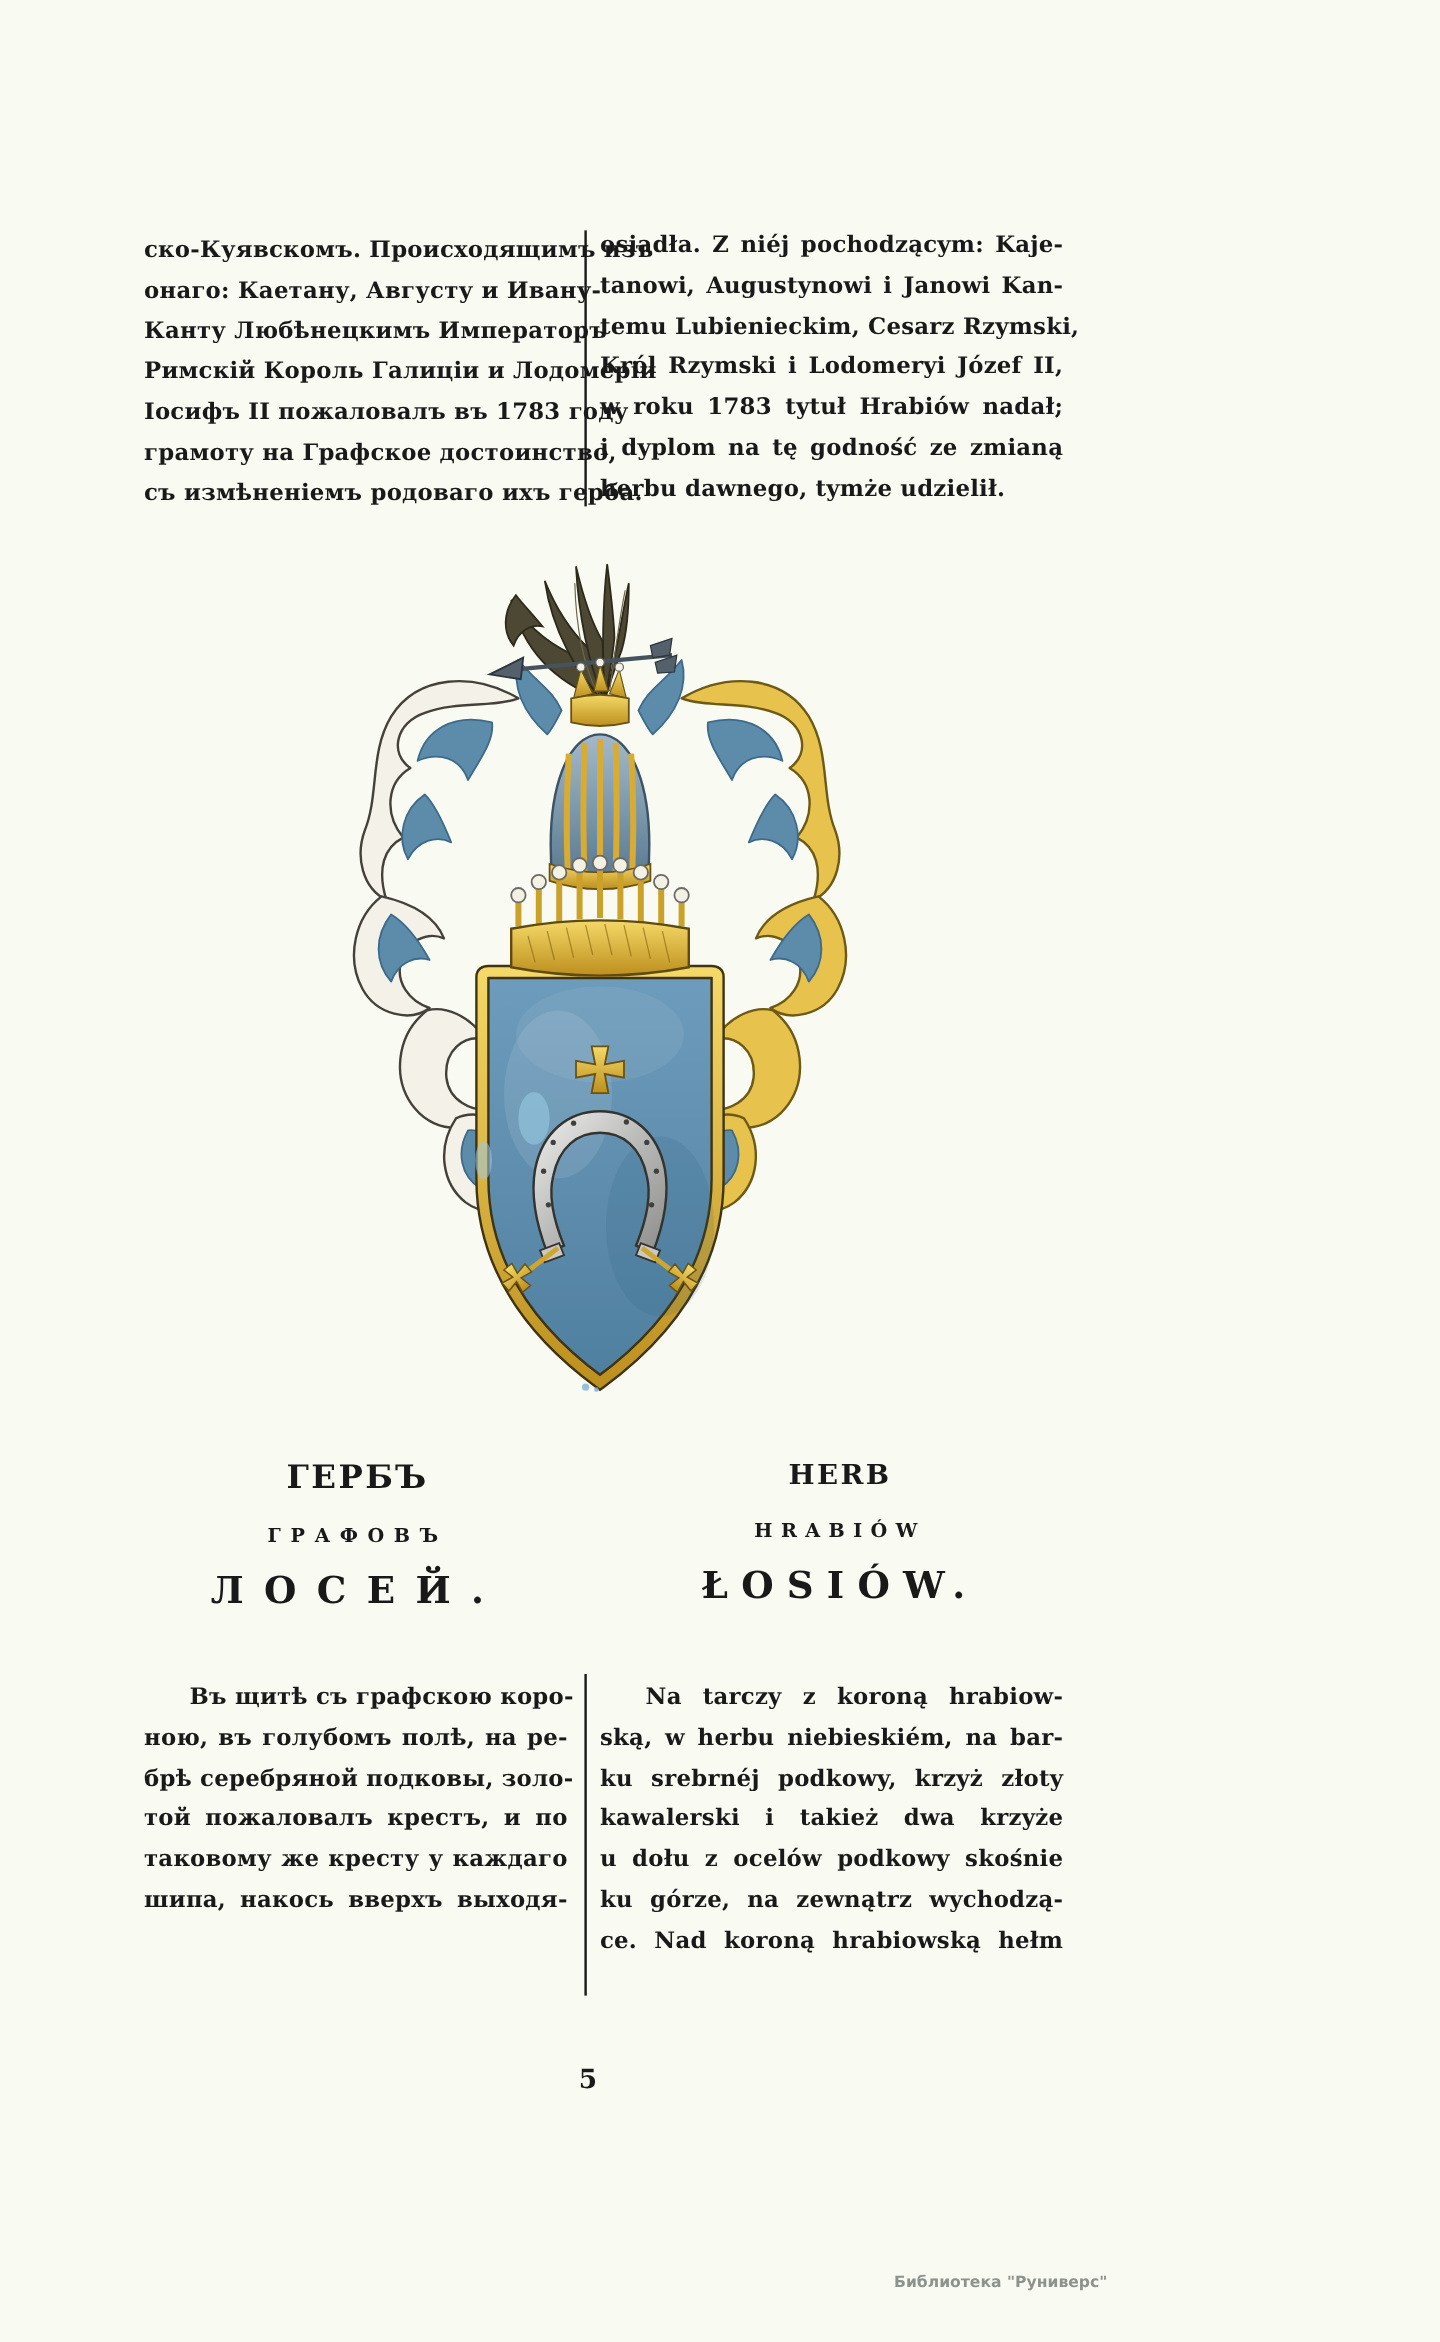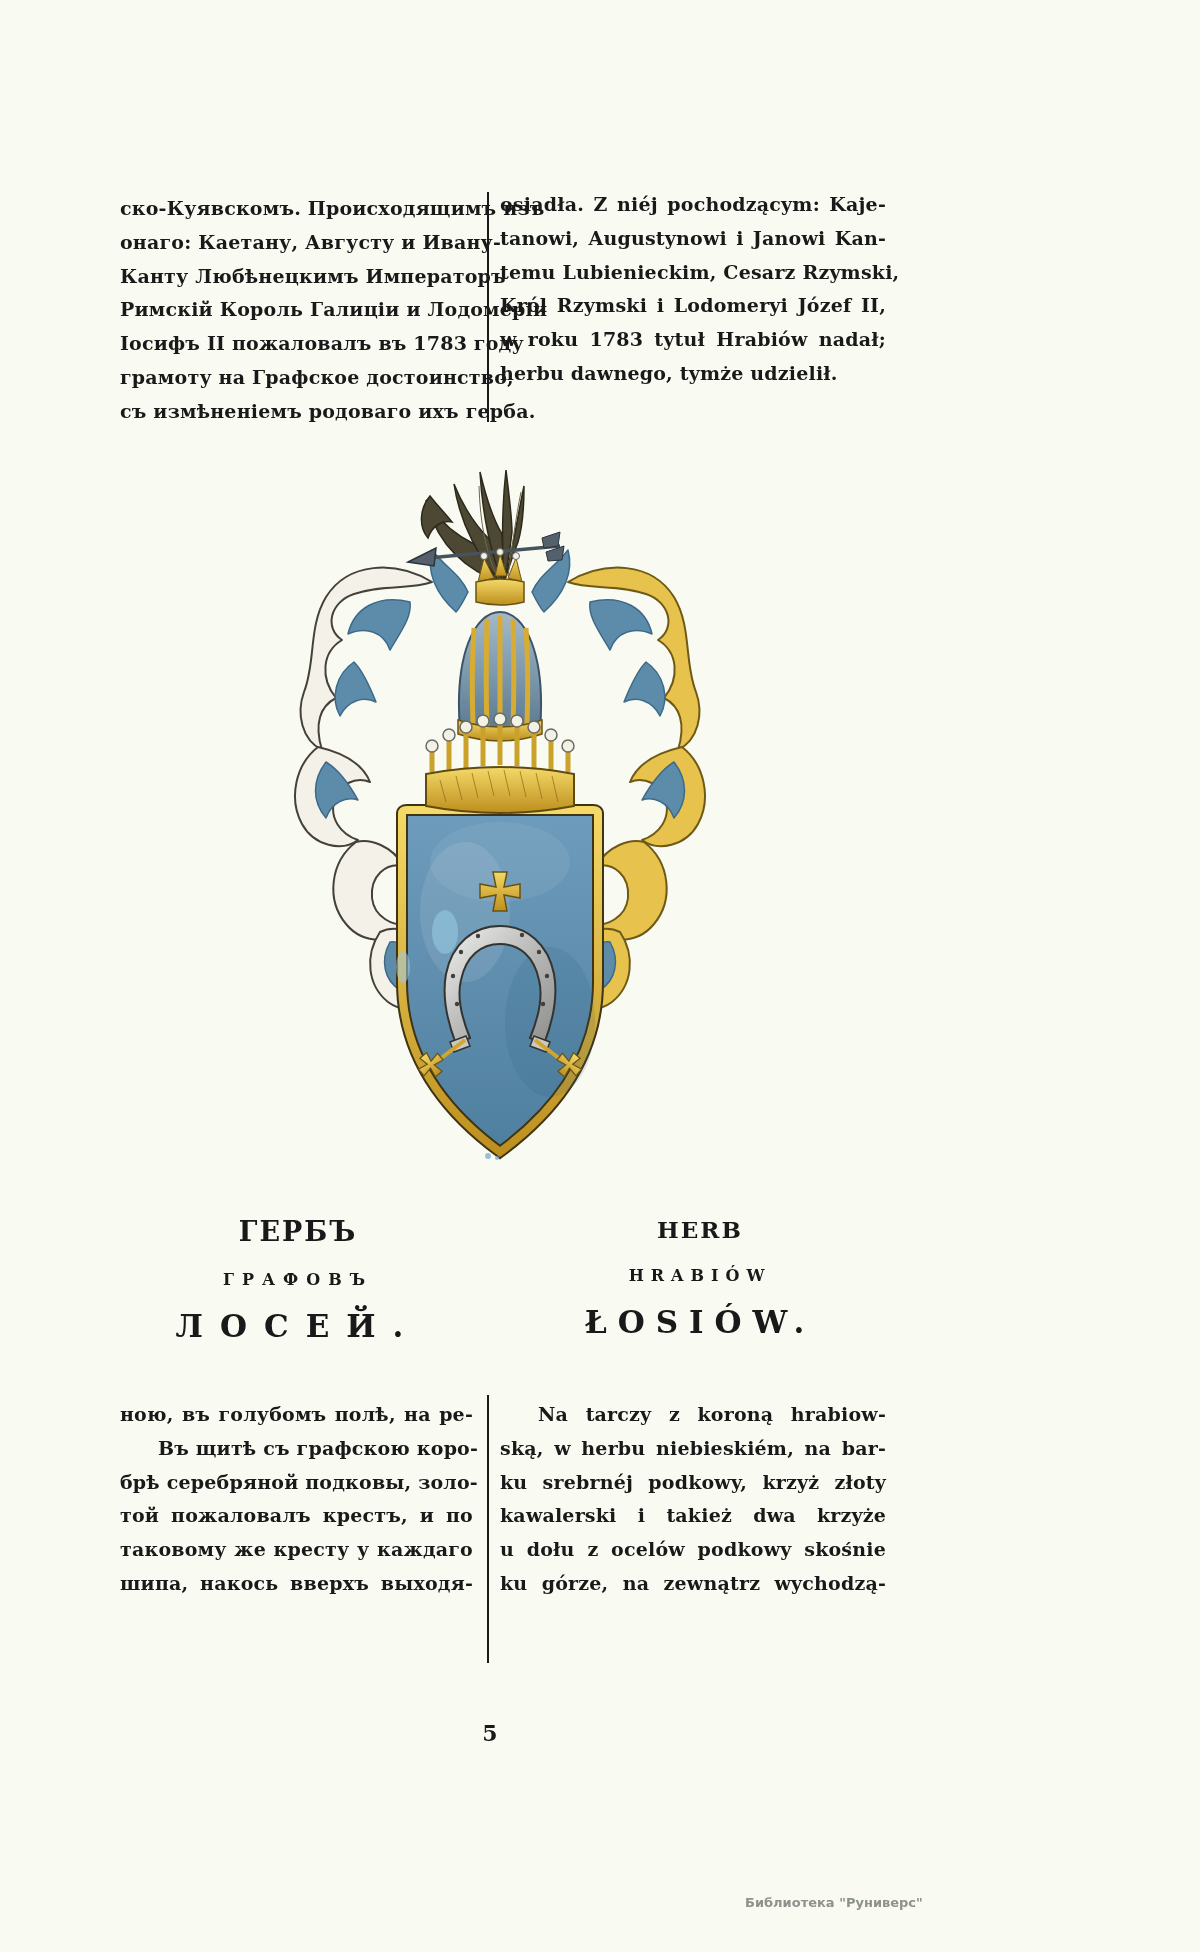--- a/index.html
+++ b/index.html
@@ -48,20 +48,21 @@
   </div>
 
   <div class="vdivider" style="left:487px; top:192px; height:230px;"></div>
 
   <div class="col" style="left:500px; top:188px; width:386px;">
     <div class="tline">osiadła. Z niéj pochodzącym: Kaje-</div>
     <div class="tline">tanowi, Augustynowi i Janowi Kan-</div>
     <div class="tline">temu Lubienieckim, Cesarz Rzymski,</div>
     <div class="tline">Król Rzymski i Lodomeryi Józef II,</div>
     <div class="tline">w roku 1783 tytuł Hrabiów nadał;</div>
+    <div class="tline">i dyplom na tę godność ze zmianą</div>
     <div class="tline noj">herbu dawnego, tymże udzielił.</div>
   </div>
 
   <figure class="arms" aria-label="Painted coat of arms of the Counts Łoś: blue shield with a silver horseshoe, a gold cavalier cross on its barb and two smaller gold crosses issuing diagonally outward from its tips; above the shield a count's coronet with pearls, a barred steel helmet with a small gold crown, a dark wing pierced by an arrow pointing left; mantling of silver and blue on the left, gold and blue on the right">
     <svg viewBox="0 0 480 700" width="480" height="700">
       <defs>
         <linearGradient id="goldG" x1="0" y1="0" x2="0" y2="1">
           <stop offset="0" stop-color="#f4d968"></stop>
             <stop offset="1" stop-color="#bd8f1e"></stop>
         </linearGradient>
@@ -239,35 +240,36 @@
     <div class="h2">ГРАФОВЪ</div>
     <div class="h3">ЛОСЕЙ.</div>
   </div>
   <div class="headings pl" style="left:500px; top:1216px; width:400px;">
     <div class="h1">HERB</div>
     <div class="h2">HRABIÓW</div>
     <div class="h3">ŁOSIÓW.</div>
   </div>
 
   <div class="col" style="left:120px; top:1398px; width:353px;">
+    <div class="tline indent">Въ щитѣ съ графскою коро-</div>
     <div class="tline">ною, въ голубомъ полѣ, на ре-</div>
-    <div class="tline indent">Въ щитѣ съ графскою коро-</div>
     <div class="tline">брѣ серебряной подковы, золо-</div>
     <div class="tline">той пожаловалъ крестъ, и по</div>
     <div class="tline">таковому же кресту у каждаго</div>
     <div class="tline">шипа, накось вверхъ выходя-</div>
   </div>
 
   <div class="vdivider" style="left:487px; top:1395px; height:268px;"></div>
 
   <div class="col" style="left:500px; top:1398px; width:386px;">
     <div class="tline indent">Na tarczy z koroną hrabiow-</div>
     <div class="tline">ską, w herbu niebieskiém, na bar-</div>
     <div class="tline">ku srebrnéj podkowy, krzyż złoty</div>
     <div class="tline">kawalerski i takież dwa krzyże</div>
     <div class="tline">u dołu z ocelów podkowy skośnie</div>
     <div class="tline">ku górze, na zewnątrz wychodzą-</div>
+    <div class="tline">ce. Nad koroną hrabiowską hełm</div>
   </div>
 
   <div class="page-number">5</div>
   <div class="watermark">Библиотека "Руниверс"</div>
 
 </div>
 
 </body></html>

